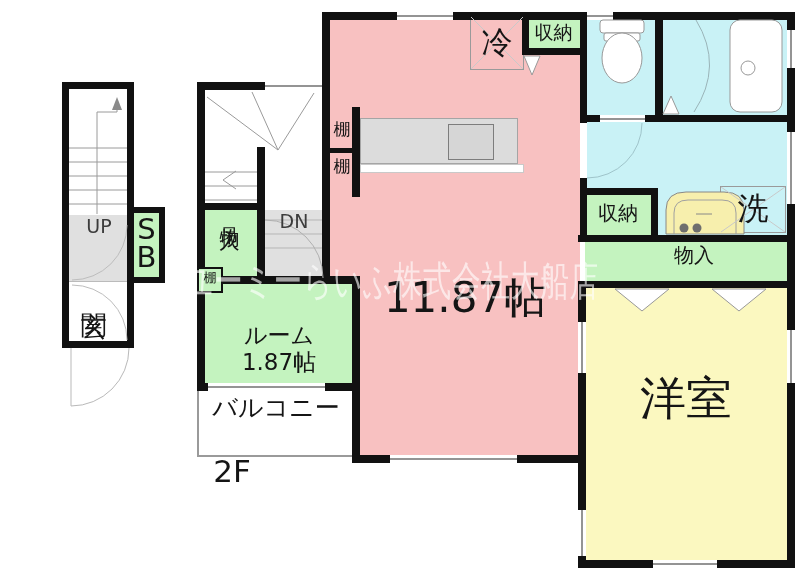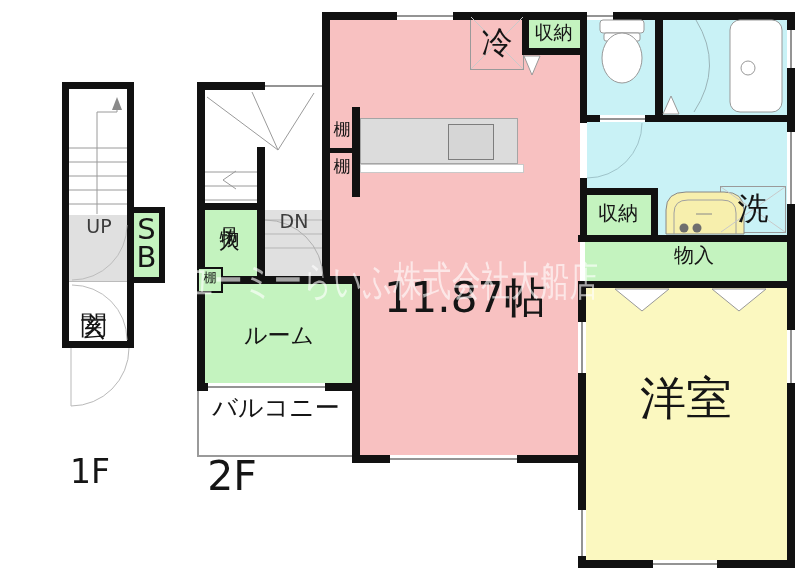--- a/index.html
+++ b/index.html
@@ -179,34 +179,34 @@
 
   <b class="box" style="left:470px;top:16px;width:54px;height:54px;background:transparent;z-index:9"></b>
   <b class="box" style="left:720px;top:186px;width:66px;height:47px;background:transparent;z-index:9"></b>
   <b class="shelfbox" style="left:197px;top:267px;width:26px;height:26px"></b>
 
   <u class="lbl wm" style="left:184px;top:260px;font-size:41px">ユーミーらいふ株式会社大船店</u>
 
   <u class="lbl vert" style="left:80px;top:291px;font-size:26px">玄関</u>
   <u class="lbl dim c" style="left:74px;top:217px;width:50px;font-size:19px">UP</u>
   <u class="lbl c" style="left:133px;top:215px;width:27px;font-size:29px;line-height:0.98;word-break:break-all">SB</u>
-  <u class="lbl c" style="left:58px;top:455px;width:64px;font-size:33px">1F</u>
-
-  <u class="lbl c" style="left:200px;top:455px;width:64px;font-size:41px">2F</u>
+
+  <u class="lbl c" style="left:200px;top:455px;width:64px;font-size:31px">2F</u>
   <u class="lbl vert" style="left:219px;top:212px;font-size:20px;letter-spacing:1px">吊物入</u>
   <u class="lbl dim c" style="left:270px;top:212px;width:48px;font-size:19px">DN</u>
   <u class="lbl c" style="left:197px;top:271px;width:26px;font-size:13px">棚</u>
   <u class="lbl c" style="left:330px;top:121px;width:24px;font-size:17px">棚</u>
   <u class="lbl c" style="left:330px;top:158px;width:24px;font-size:17px">棚</u>
 
   <u class="lbl c" style="left:352px;top:276px;width:226px;font-size:42px">11.87帖</u>
 
   <u class="lbl c" style="left:205px;top:294px;width:148px;font-size:23px;line-height:1.2">
     <br>
     <span>ルーム</span><br>
+    <span>1.87帖</span>
   </u>
 
   <u class="lbl c" style="left:586px;top:374px;width:200px;font-size:46px">洋室</u>
 
   <u class="lbl c" style="left:200px;top:395px;width:152px;font-size:25px">バルコニー</u>
 
   <u class="lbl c" style="left:470px;top:26px;width:54px;font-size:31px">冷</u>
   <u class="lbl c" style="left:527px;top:23px;width:53px;font-size:19px">収納</u>
   <u class="lbl c" style="left:585px;top:203px;width:66px;font-size:20px">収納</u>
   <u class="lbl c" style="left:585px;top:245px;width:218px;font-size:20px">物入</u>

